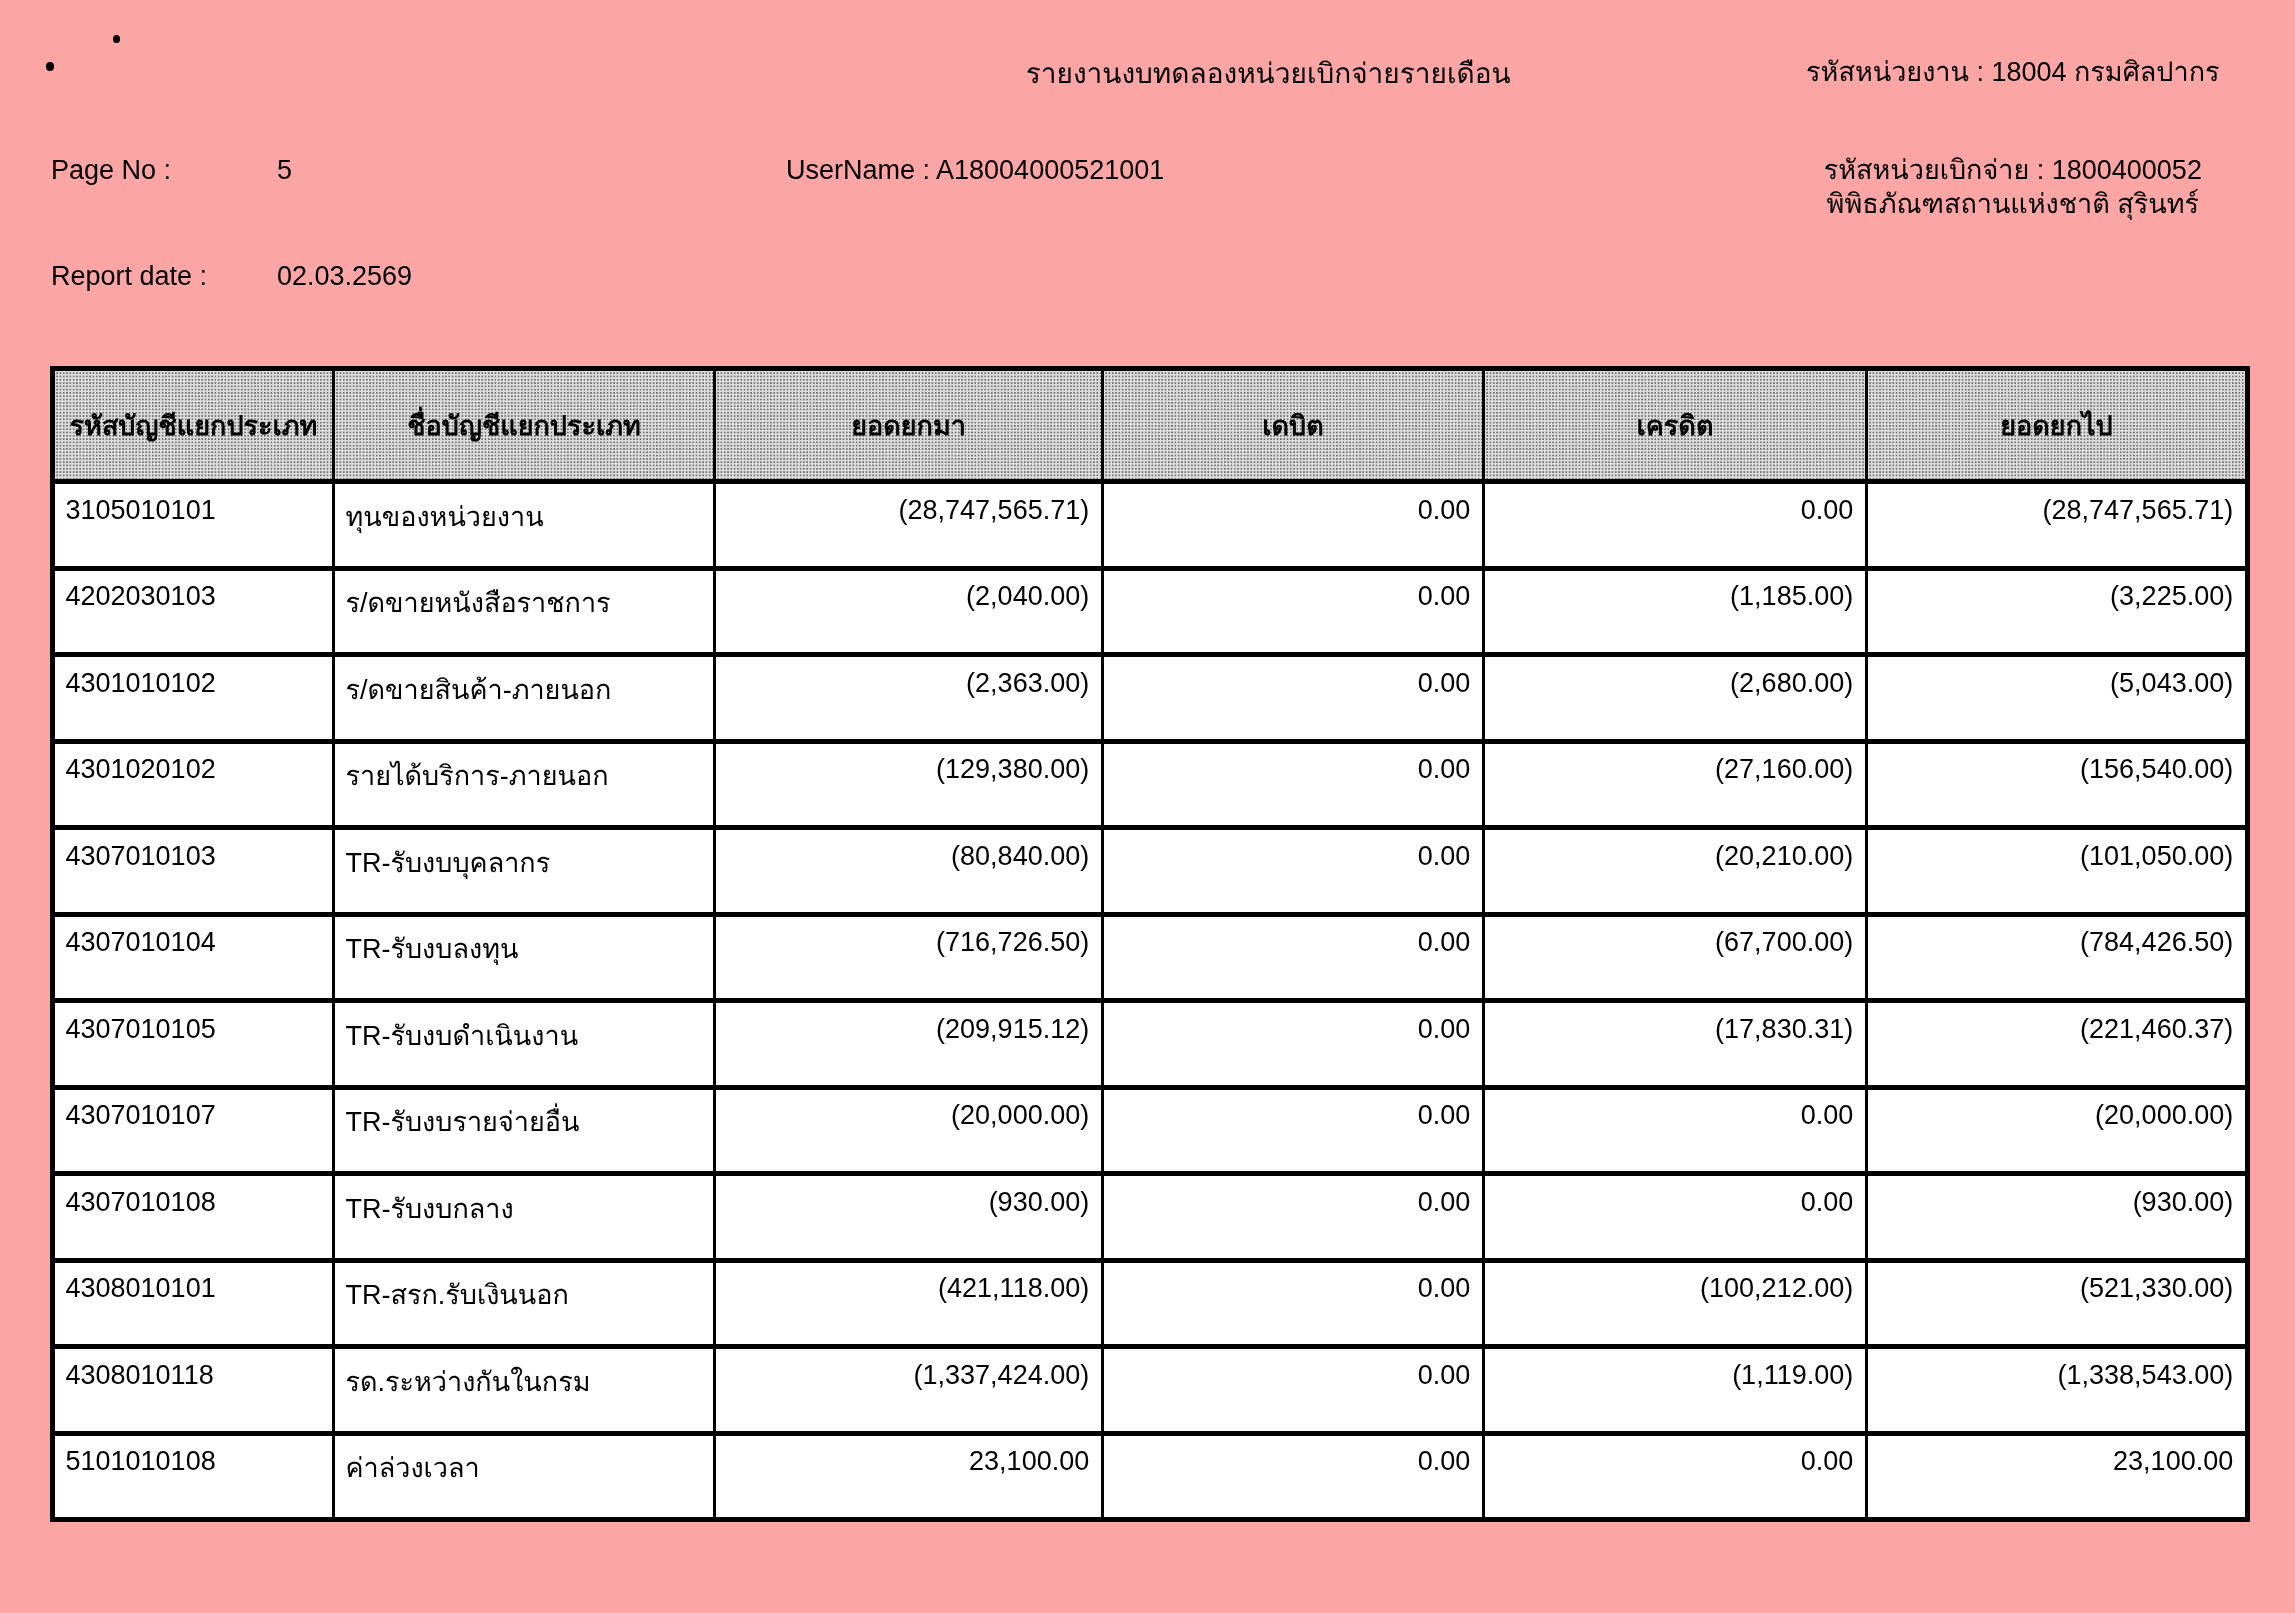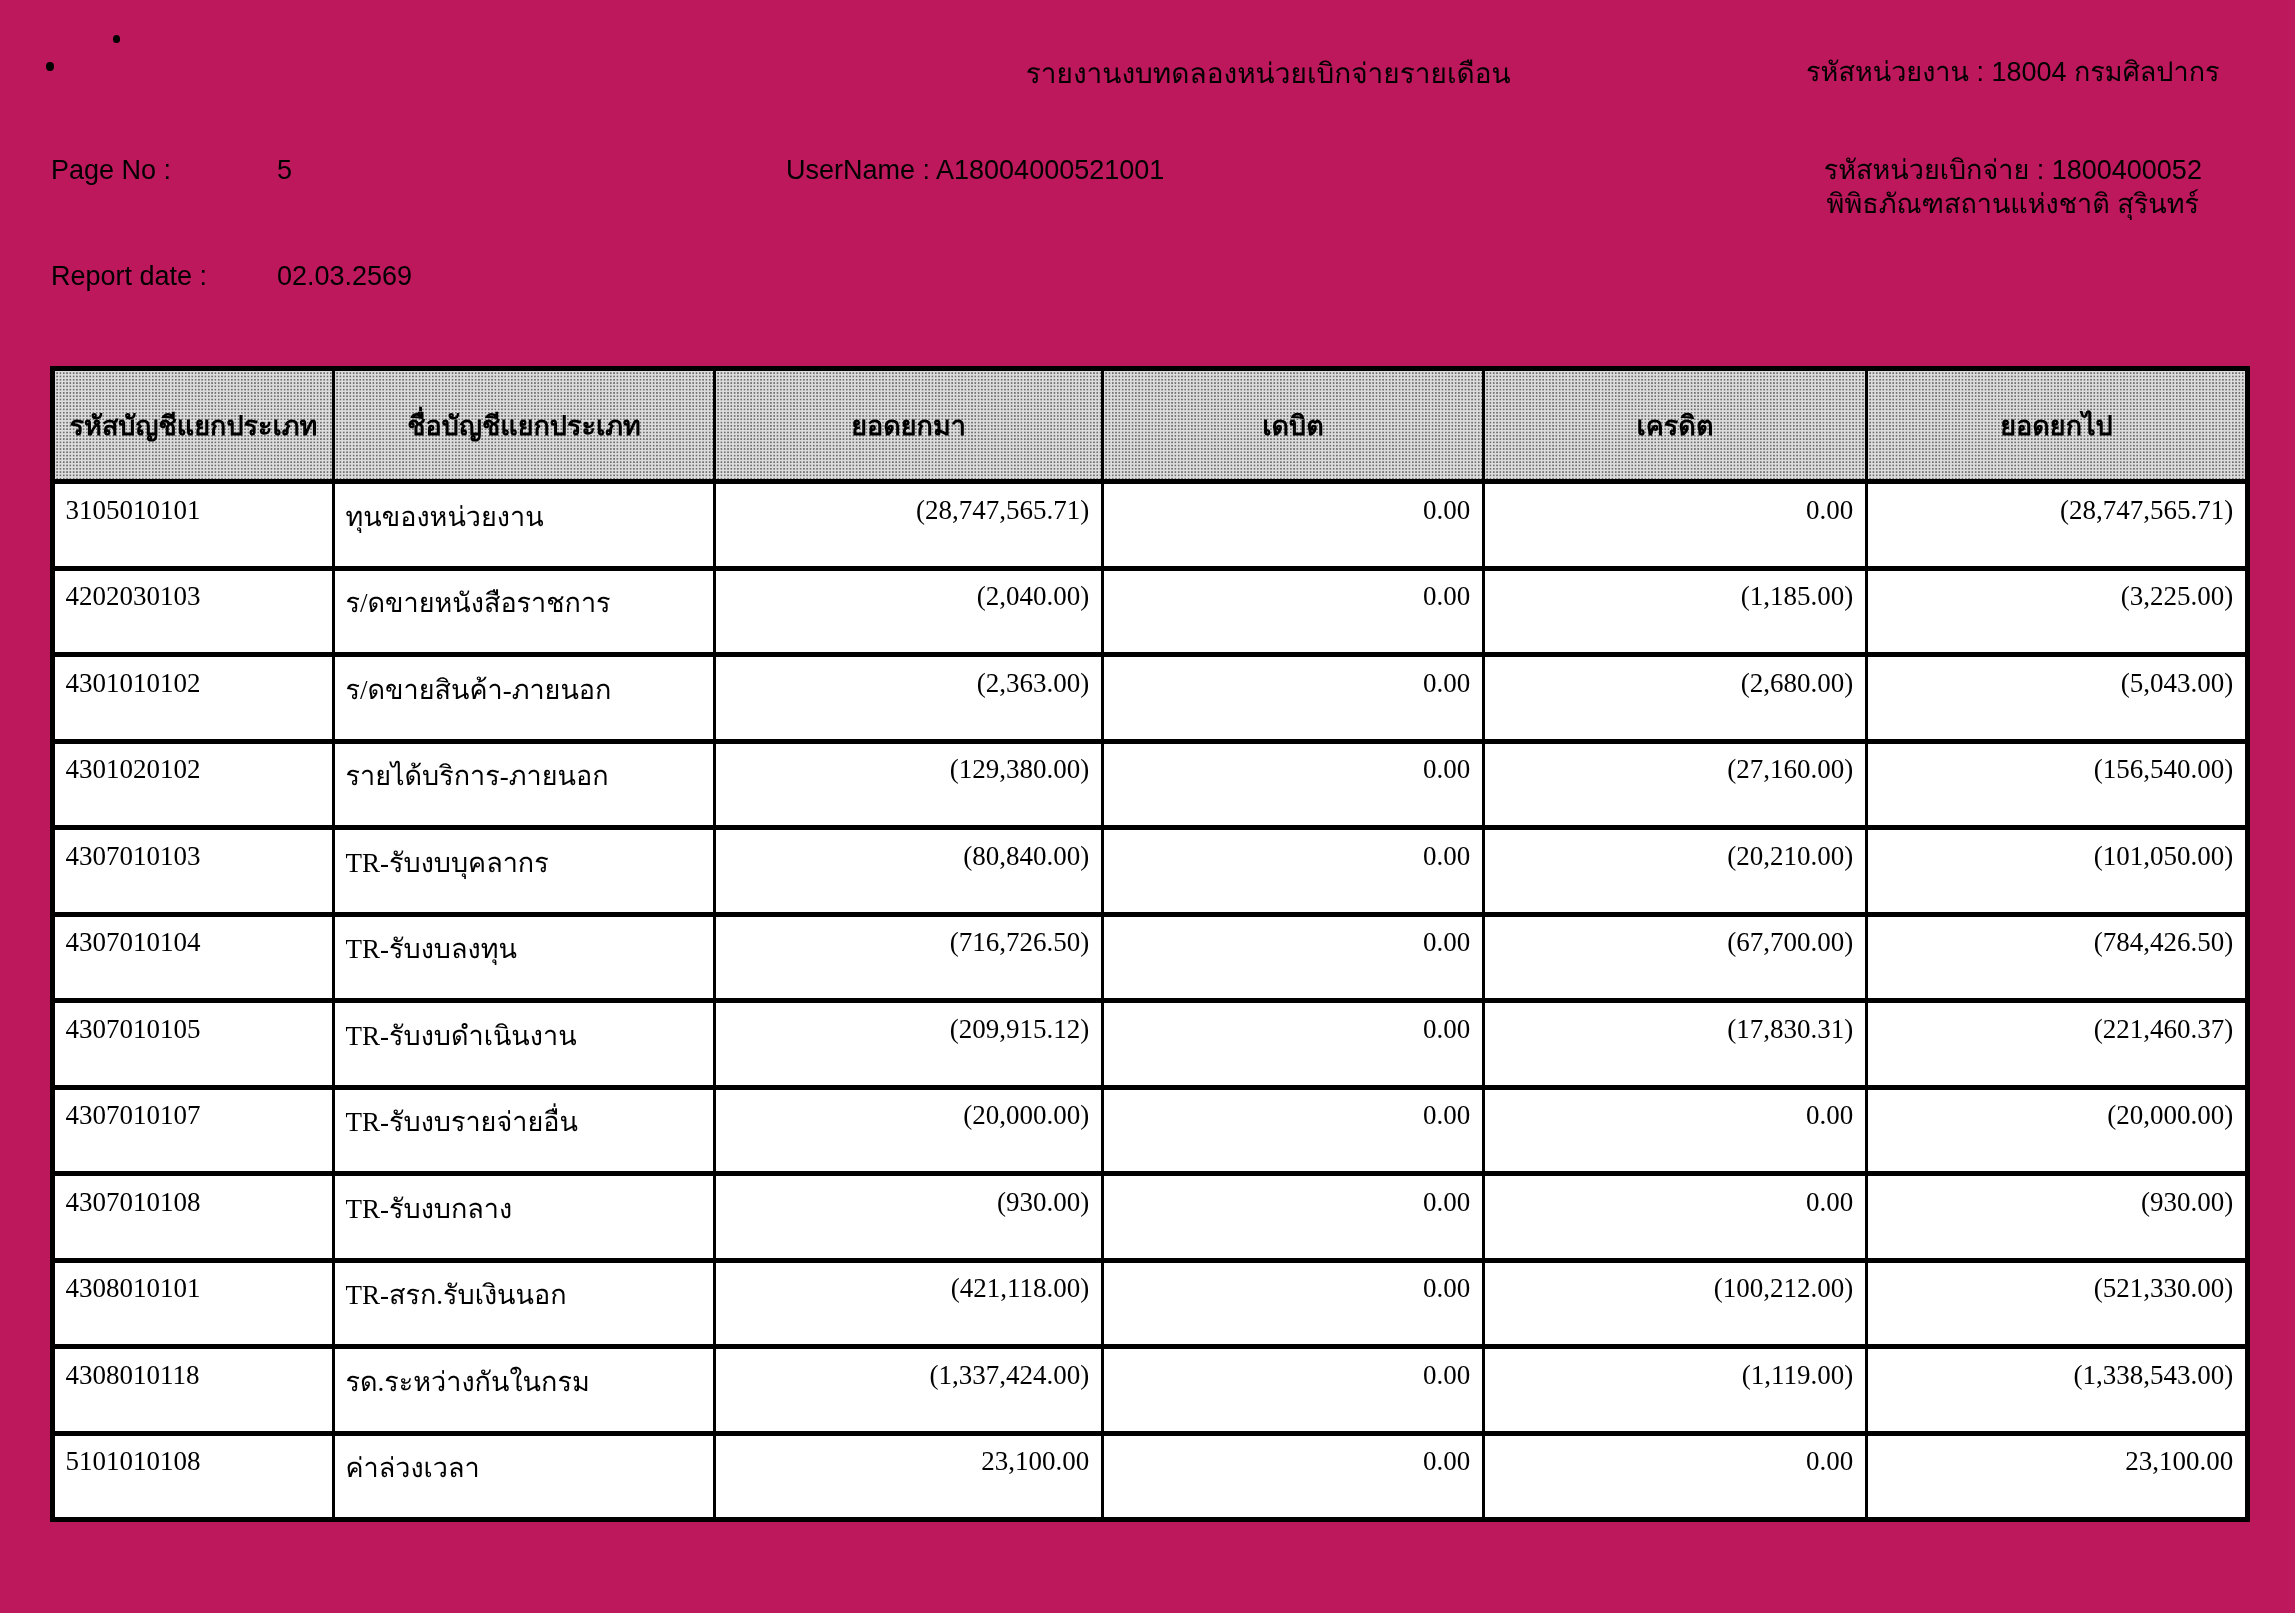--- a/index.html
+++ b/index.html
@@ -4,21 +4,21 @@
 <style>
   html, body {
     margin: 0;
     padding: 0;
     background: #ffffff;
   }
   .page {
     position: relative;
     width: 2295px;
     height: 1613px;
-    background: #be185d;
+    background: #fca5a5;
     color: #000000;
     font-family: "Liberation Sans", sans-serif;
     overflow: hidden;
   }
   
   .speck {
     position: absolute;
     background: #000;
     border-radius: 50%;
   }
@@ -43,21 +43,20 @@
     grid-column: 2;
     text-align: center;
     font-size: 28px;
     margin-bottom: 25px;
   }
 
   
   .tbl-wrap {
     margin: 73px 0 0 50px;
     width: 1866px;
-    font-family: Liberation Serif, serif;
   }
   table {
     width: 100%;
     border-collapse: collapse;
     table-layout: fixed;
     border: 5.9px solid #000;
   }
   th, td {
     border-left: 3.3px solid #000;
     border-right: 3.3px solid #000;

